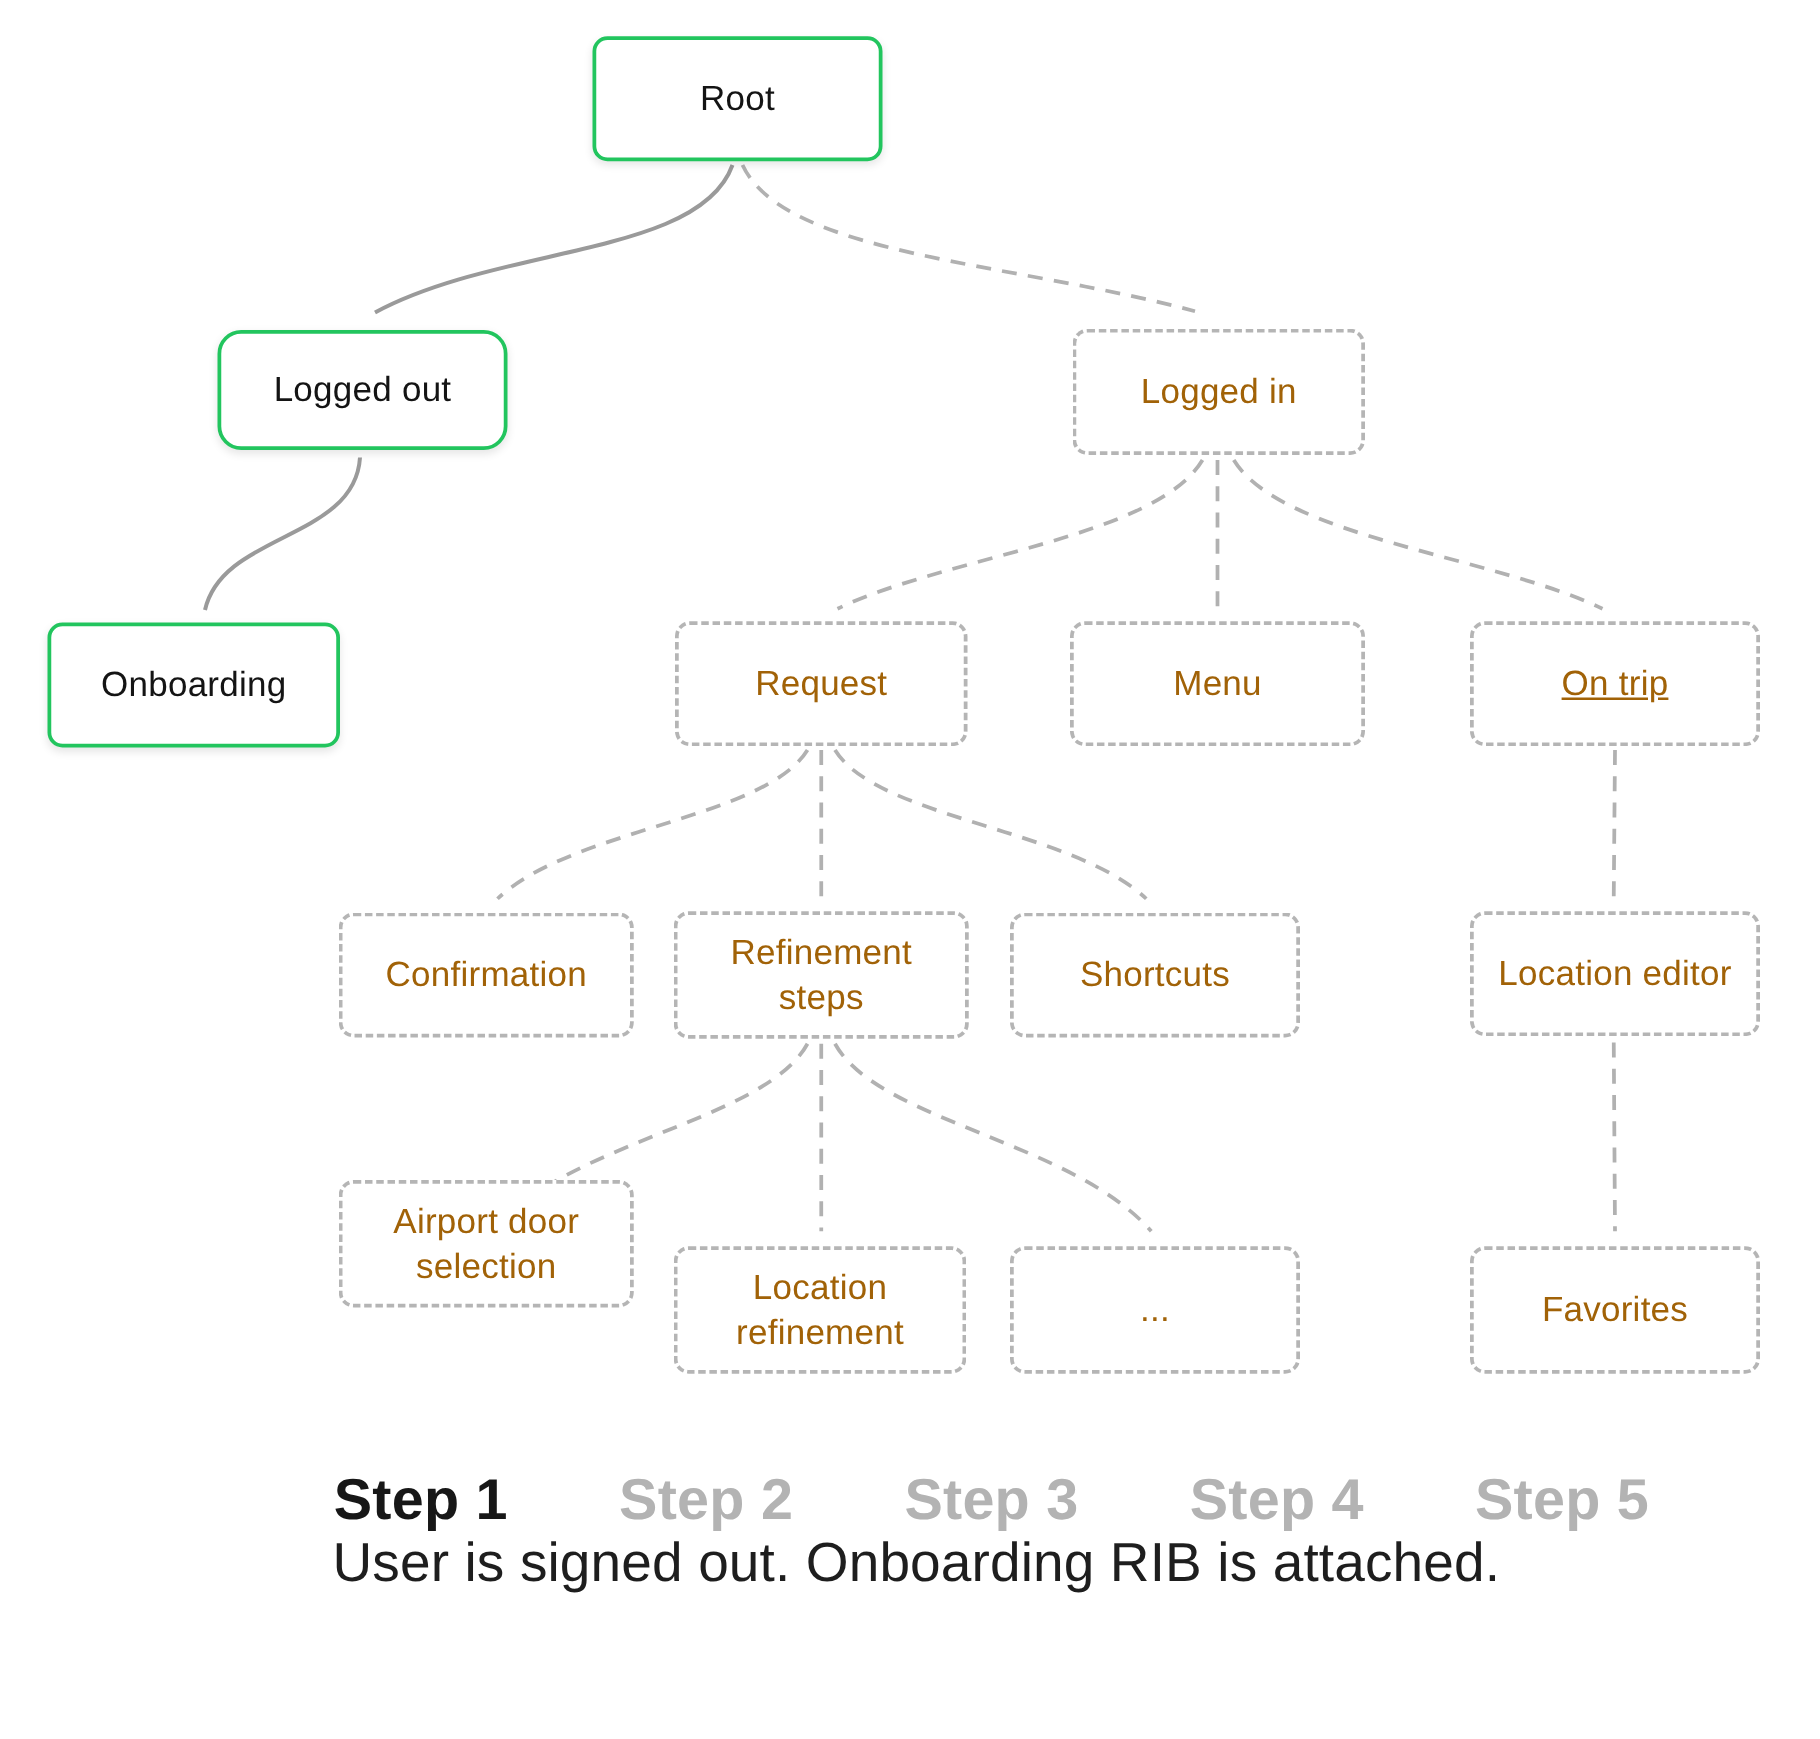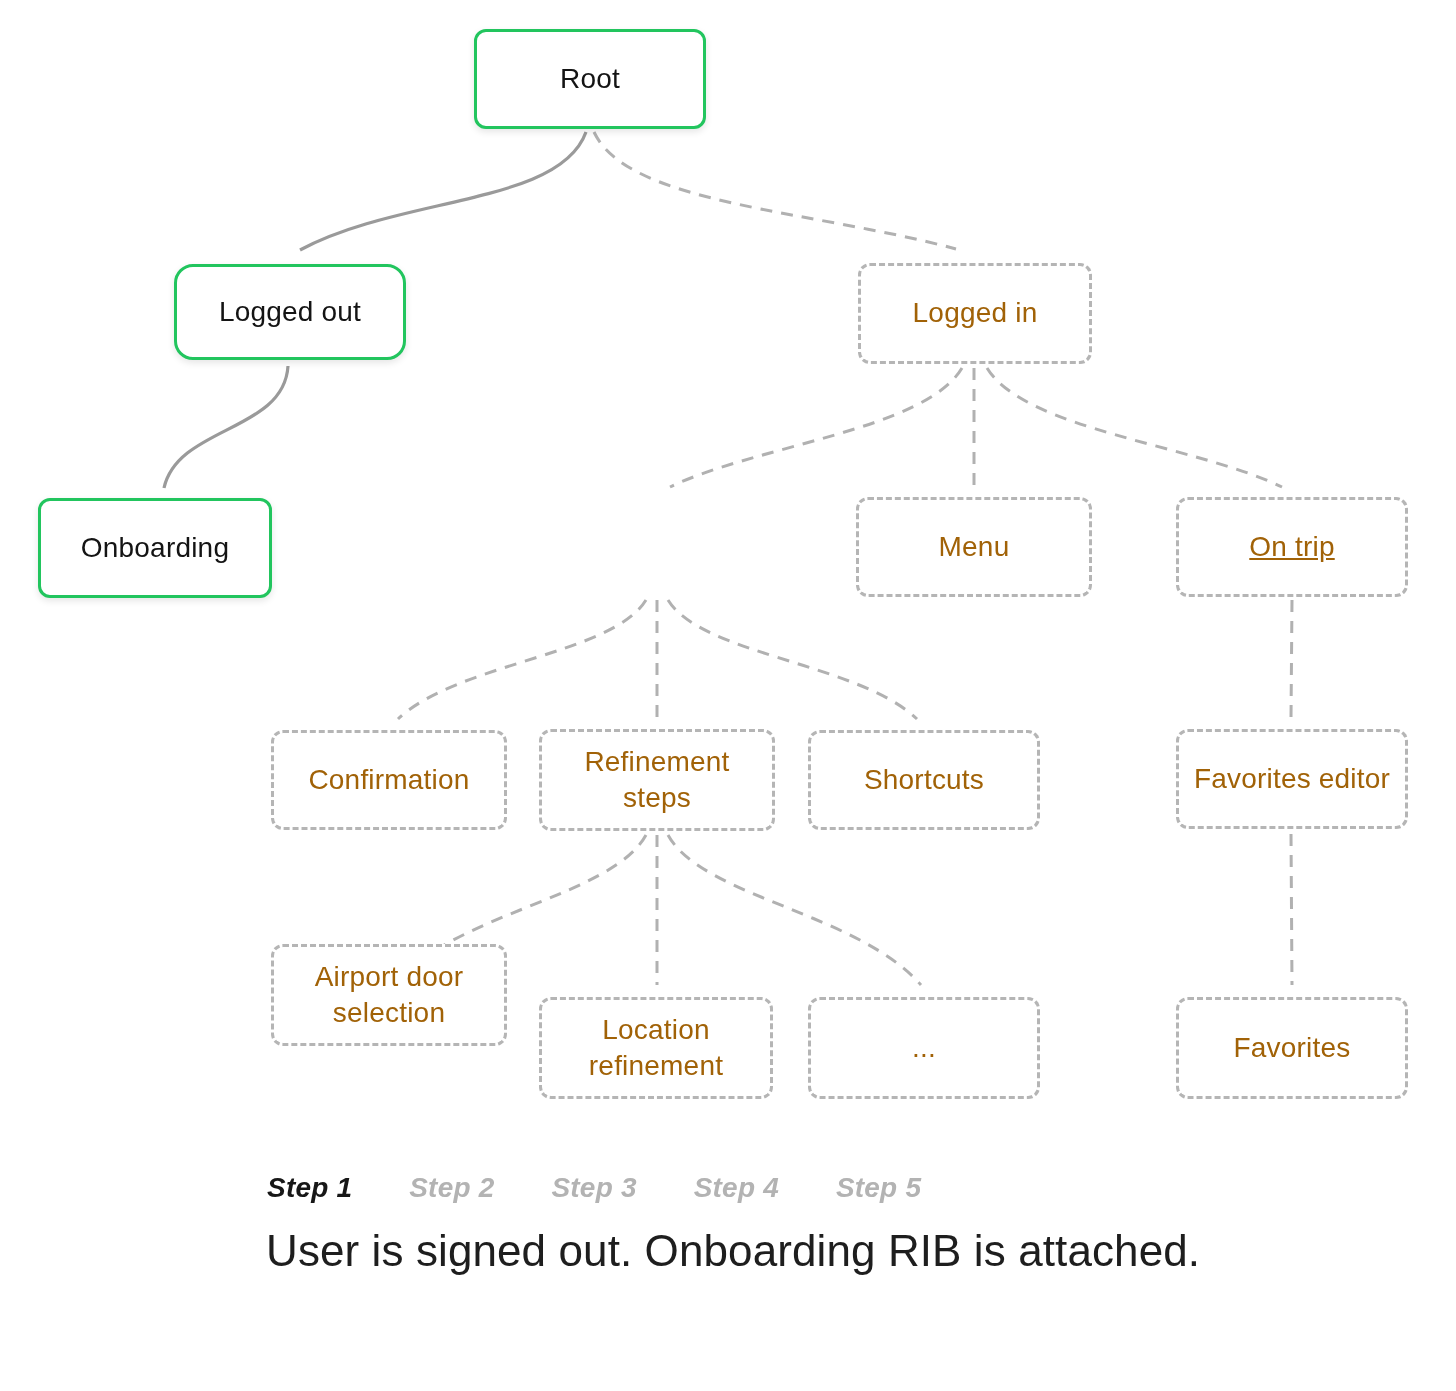--- a/index.html
+++ b/index.html
@@ -42,26 +42,25 @@
   .node--inactive {
     border: 3px dashed #b5b5b5;
     color: #a16207;
   }
   .node--tight span { display: inline-block; max-width: 160px; }
   .stepper {
     position: absolute;
     left: 267px;
     top: 1172px;
     display: flex;
-    gap: 57px;
-    font-size: 28px;
+    gap: 89px;
+    font-size: 46px;
     font-weight: bold;
     letter-spacing: 0.2px;
     white-space: nowrap;
-    font-style: italic;
   }
   .step { color: #b3b3b3; }
   .step--active { color: #171717; }
   .caption {
     position: absolute;
     left: 266px;
     top: 1226px;
     font-size: 44px;
     color: #1e1e1e;
     letter-spacing: 0.1px;
@@ -112,20 +111,23 @@
   </div>
 
   <div class="node node--active" style="left:38px; top:498px; width:234px; height:100px;">
     <span>Onboarding</span>
   </div>
 
   <div class="node node--inactive" style="left:858px; top:263px; width:234px; height:101px;">
     <span>Logged in</span>
   </div>
 
+  <div class="node node--inactive" style="left:540px; top:497px; width:234px; height:100px;">
+    <span>Request</span>
+  </div>
 
   <div class="node node--inactive" style="left:856px; top:497px; width:236px; height:100px;">
     <span>Menu</span>
   </div>
 
   <div class="node node--inactive" style="left:1176px; top:497px; width:232px; height:100px;text-decoration:underline;">
     <span>On trip</span>
   </div>
 
   <div class="node node--inactive" style="left:271px; top:730px; width:236px; height:100px;">
@@ -134,21 +136,21 @@
 
   <div class="node node--inactive node--tight" style="left:539px; top:729px; width:236px; height:102px;">
     <span>Refinement steps</span>
   </div>
 
   <div class="node node--inactive" style="left:808px; top:730px; width:232px; height:100px;">
     <span>Shortcuts</span>
   </div>
 
   <div class="node node--inactive" style="left:1176px; top:729px; width:232px; height:100px;">
-    <span>Favorites editor</span>
+    <span>Location editor</span>
   </div>
 
   <div class="node node--inactive" style="left:271px; top:944px; width:236px; height:102px;">
     <span>Airport door selection</span>
   </div>
 
   <div class="node node--inactive" style="left:539px; top:997px; width:234px; height:102px;">
     <span>Location refinement</span>
   </div>
 

